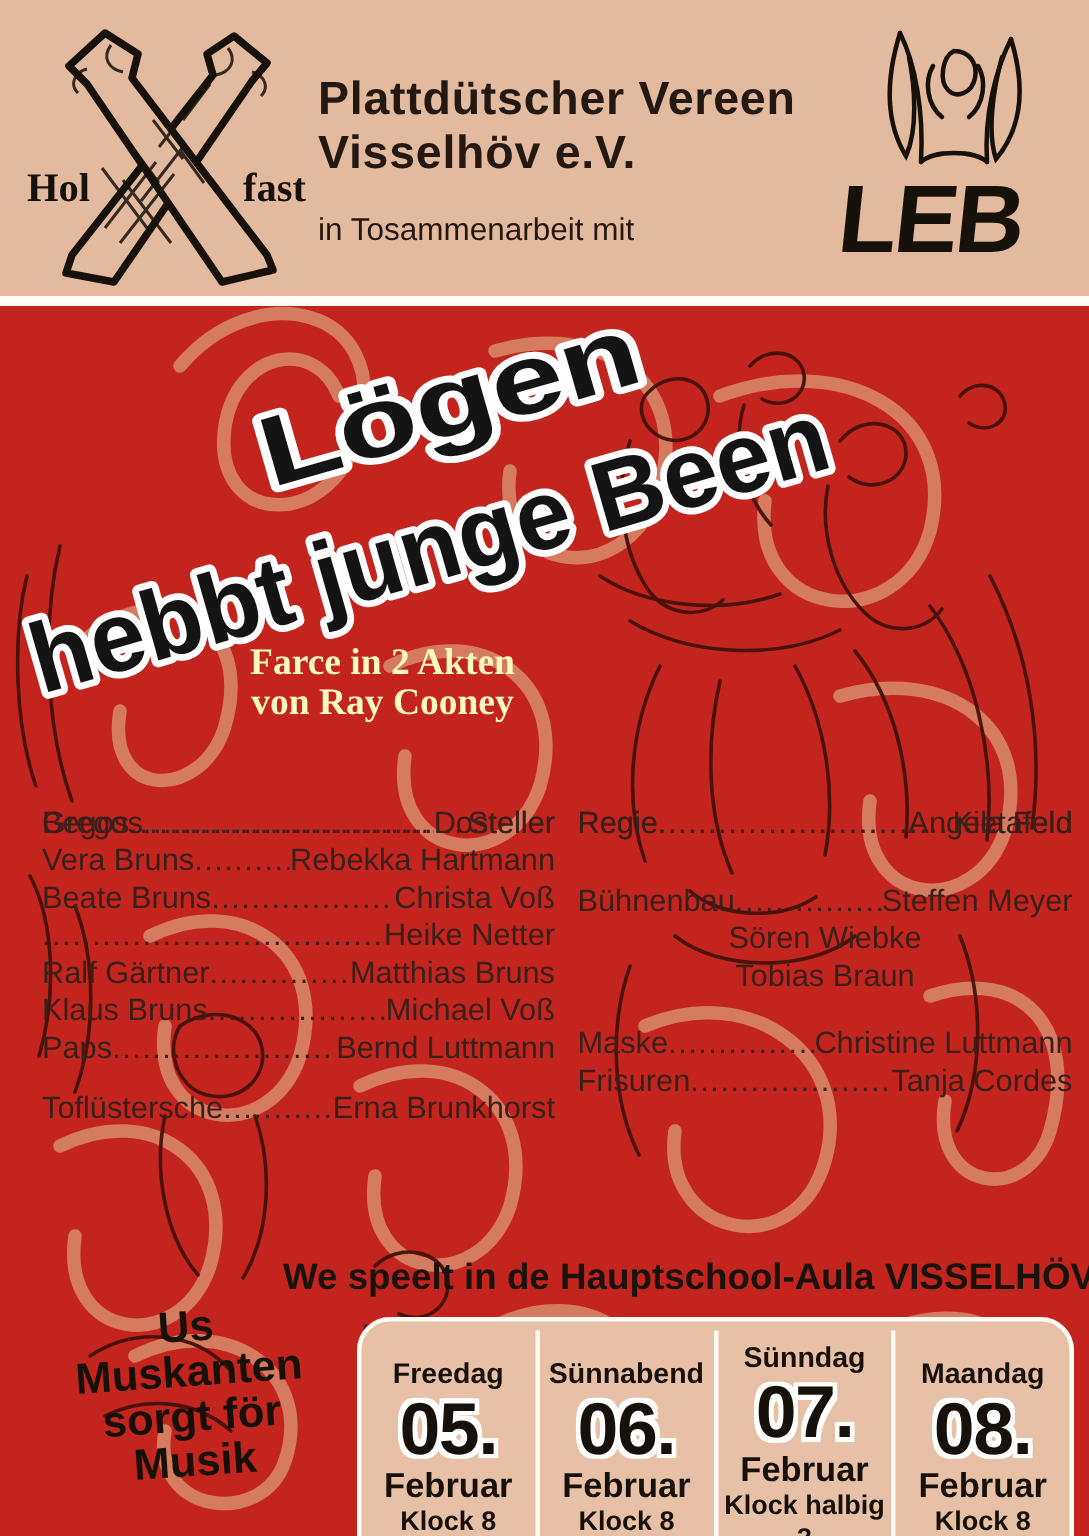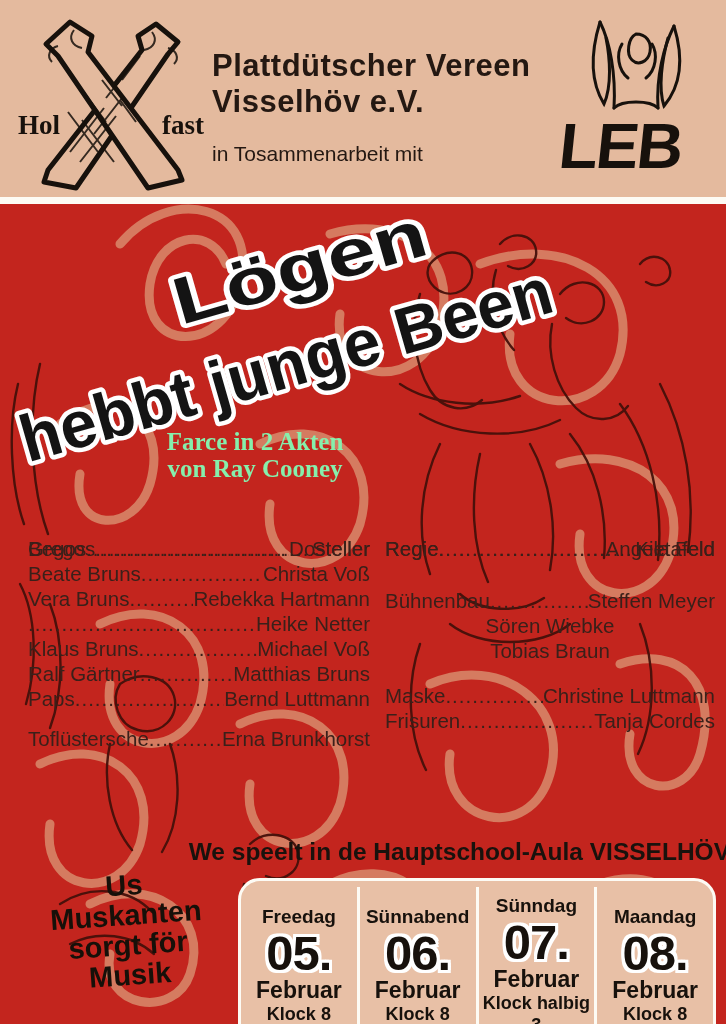--- a/index.html
+++ b/index.html
@@ -10,21 +10,21 @@
   .divider{position:absolute;left:0;top:197px;width:726px;height:7px;background:#fdfbf4;}
   .holfast{position:absolute;left:10px;top:2px;}
   .org{position:absolute;left:212px;top:48px;width:352px;text-align:left;color:#241812;}
   .org .l1,.org .l2{font-weight:bold;font-size:31px;line-height:36px;letter-spacing:.5px;}
   .org .coop{margin-top:22px;font-size:21px;}
   .leb{position:absolute;right:6px;top:8px;}
   
   .title-svg{position:absolute;left:-22px;top:186px;}
   
   .subtitle{position:absolute;left:105px;top:428px;width:300px;text-align:center;
-            font-family:"Liberation Serif",serif;font-weight:bold;font-size:25px;line-height:27px;color:#86efac;}
+            font-family:"Liberation Serif",serif;font-weight:bold;font-size:25px;line-height:27px;color:#fef9c3;}
   
   .cast{color:#3a201a;font-size:20.5px;line-height:25px;}
   .cast-left{position:absolute;left:28px;top:536px;width:342px;}
   .cast-right{position:absolute;left:385px;top:536px;width:330px;}
   .crow{display:flex;align-items:baseline;white-space:nowrap;}
   .crow .dots{flex:1;overflow:hidden;letter-spacing:1px;}
   .crow .dots::after{content:"....................................................................";}
   .crow .name{text-align:right;}
   .crow.name-only{justify-content:center;}
   .overlap{position:relative;height:25px;}
@@ -160,42 +160,42 @@
           <span class="dots"></span>
           <span class="name">Dosteller</span>
         </div>
       <div class="crow">
           <span>Gregos</span>
           <span class="dots"></span>
           <span class="name">Steller</span>
         </div>
     </div>
     <div class="crow">
+        <span>Vera Bruns</span>
+        <span class="dots"></span>
+        <span class="name">Rebekka Hartmann</span>
+      </div>
+    <div class="crow">
         <span>Beate Bruns</span>
         <span class="dots"></span>
         <span class="name">Christa Voß</span>
       </div>
     <div class="crow">
-        <span>Vera Bruns</span>
-        <span class="dots"></span>
-        <span class="name">Rebekka Hartmann</span>
-      </div>
-    <div class="crow">
         <span class="dots"></span>
         <span class="name">Heike Netter</span>
       </div>
     <div class="crow">
+        <span>Ralf Gärtner</span>
+        <span class="dots"></span>
+        <span class="name">Matthias Bruns</span>
+      </div>
+    <div class="crow">
         <span>Klaus Bruns</span>
         <span class="dots"></span>
         <span class="name">Michael Voß</span>
-      </div>
-    <div class="crow">
-        <span>Ralf Gärtner</span>
-        <span class="dots"></span>
-        <span class="name">Matthias Bruns</span>
       </div>
     <div class="crow">
         <span>Paps</span>
         <span class="dots"></span>
         <span class="name">Bernd Luttmann</span>
       </div>
     <div class="sp"></div>
     <div class="crow">
         <span>Toflüstersche</span>
         <span class="dots"></span>

